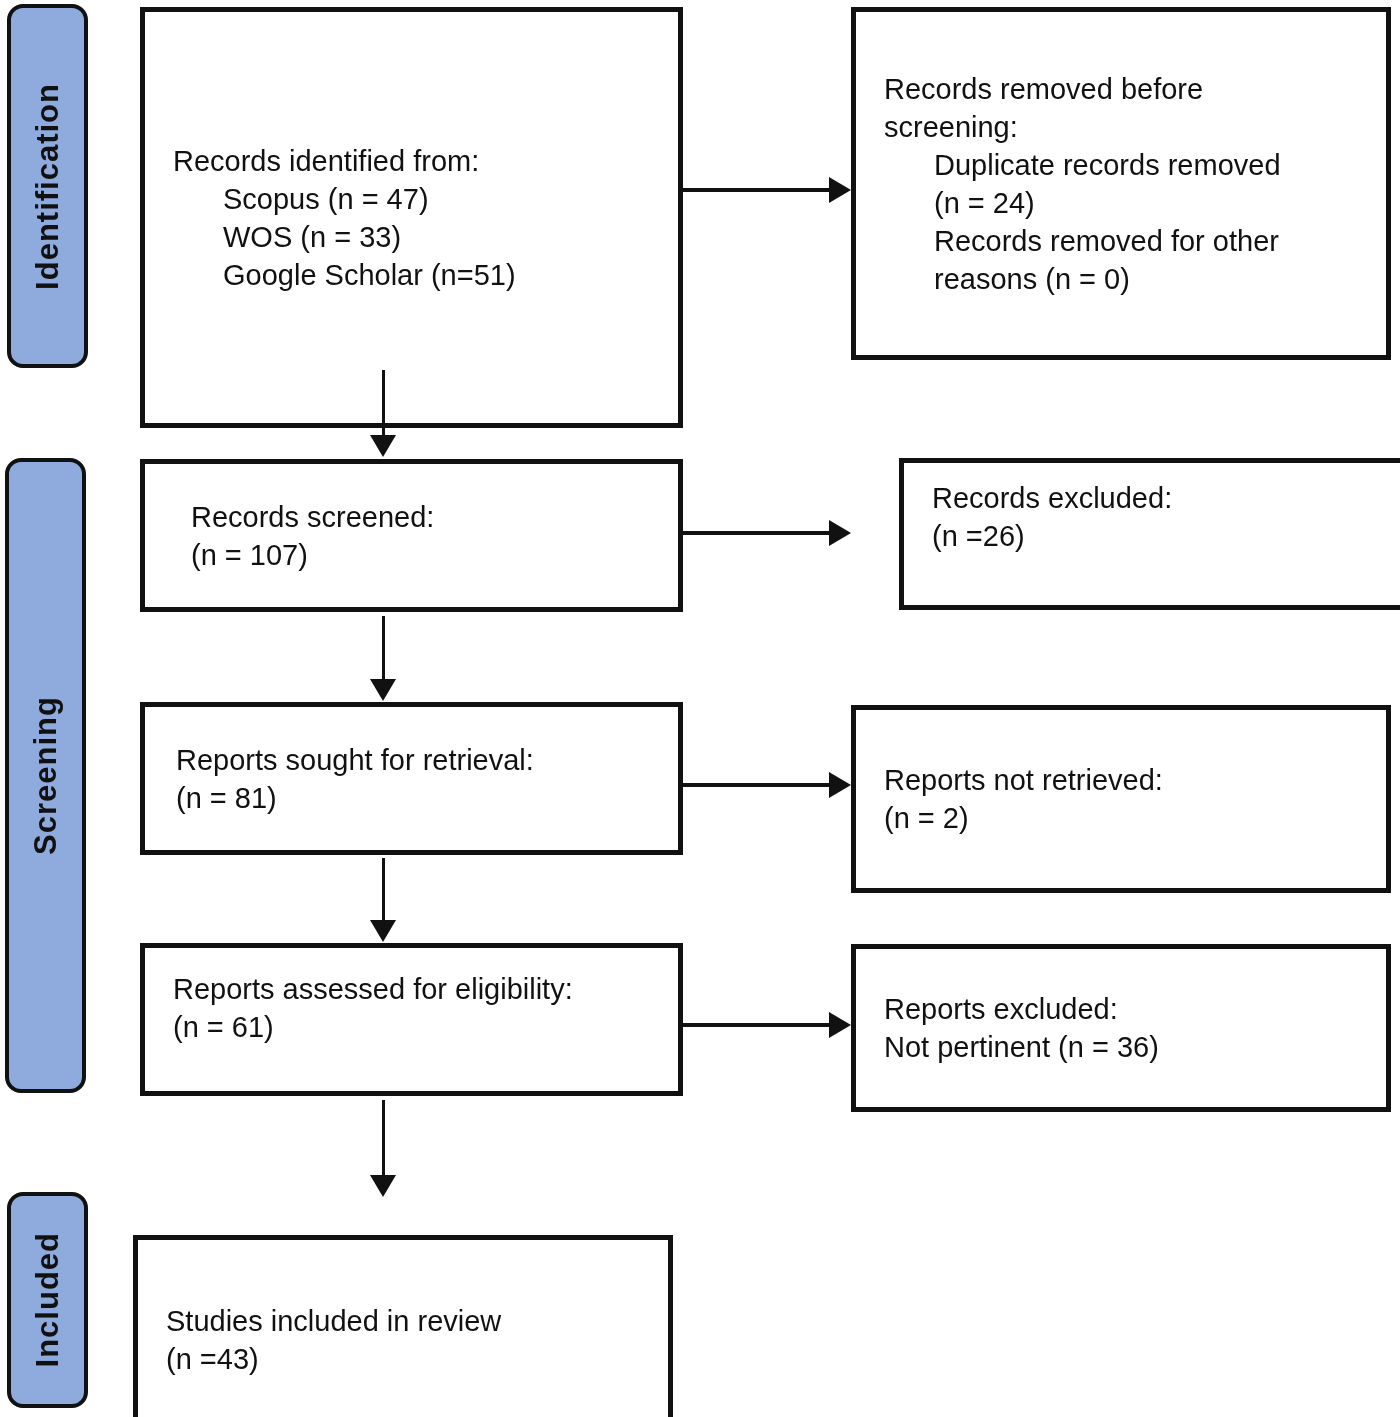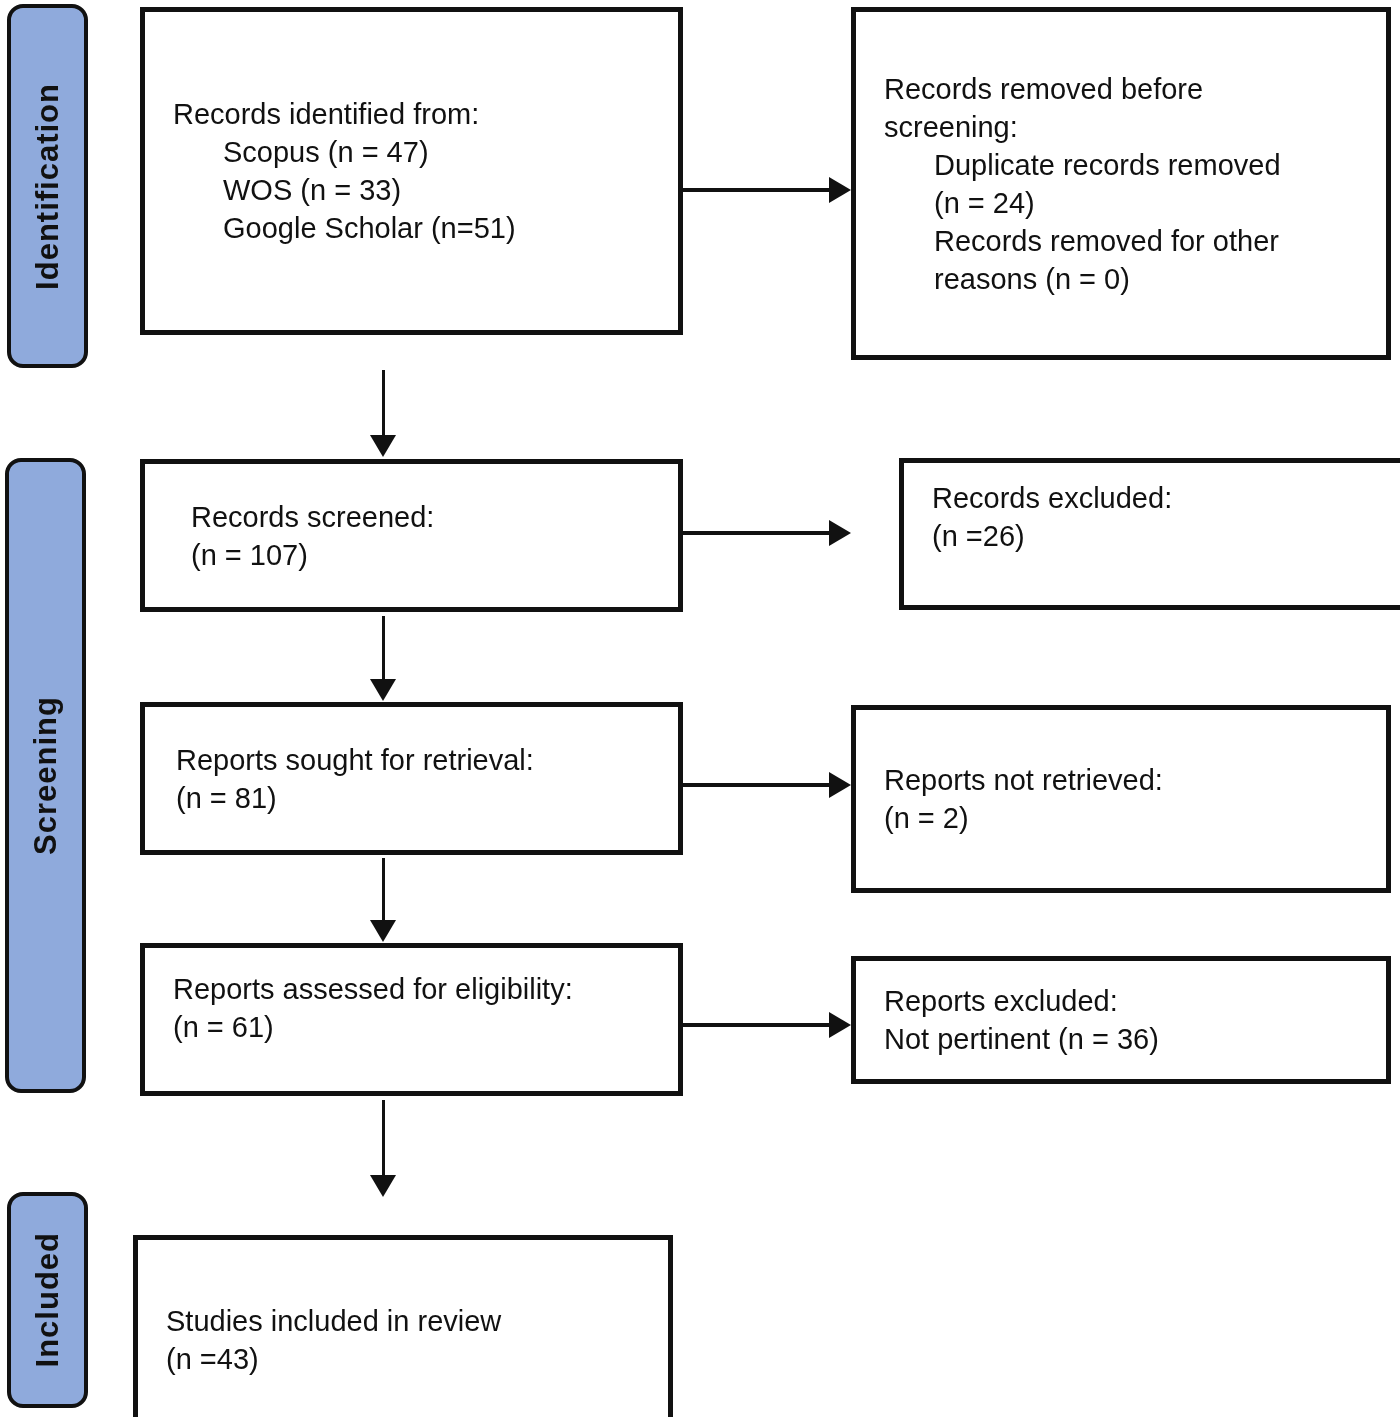--- a/index.html
+++ b/index.html
@@ -80,21 +80,21 @@
   <div class="stage" style="left:7px;top:4px;width:81px;height:364px;">
     <span class="vtext">Identification</span>
   </div>
   <div class="stage" style="left:5px;top:458px;width:81px;height:635px;">
     <span class="vtext">Screening</span>
   </div>
   <div class="stage" style="left:7px;top:1192px;width:81px;height:216px;">
     <span class="vtext">Included</span>
   </div>
 
-  <div class="box" style="left:140px;top:7px;width:543px;height:328px;">
+  <div class="box" style="left:140px;top:7px;width:543px;height:421px;">
     <div class="line">Records identified from:</div>
     <div class="line indent">Scopus (n = 47)</div>
     <div class="line indent">WOS (n = 33)</div>
     <div class="line indent">Google Scholar (n=51)</div>
   </div>
 
   <div class="box" style="left:851px;top:7px;width:540px;height:353px;">
     <div class="line">Records removed before</div>
     <div class="line">screening:</div>
     <div class="line indent">Duplicate records removed</div>
@@ -121,21 +121,21 @@
   <div class="box" style="left:851px;top:705px;width:540px;height:188px;">
     <div class="line">Reports not retrieved:</div>
     <div class="line">(n = 2)</div>
   </div>
 
   <div class="box" style="left:140px;top:943px;width:543px;height:153px;justify-content:flex-start;padding-top:22px;">
     <div class="line">Reports assessed for eligibility:</div>
     <div class="line">(n = 61)</div>
   </div>
 
-  <div class="box" style="left:851px;top:944px;width:540px;height:128px;margin-top:12px;">
+  <div class="box" style="left:851px;top:944px;width:540px;height:168px;">
     <div class="line">Reports excluded:</div>
     <div class="line">Not pertinent (n = 36)</div>
   </div>
 
   <div class="box" style="left:133px;top:1199px;width:540px;height:210px;margin-top:36px;">
     <div class="line">Studies included in review</div>
     <div class="line">(n =43)</div>
   </div>
 
   <div class="varrow" style="left:370px;top:370px;height:87px;">

